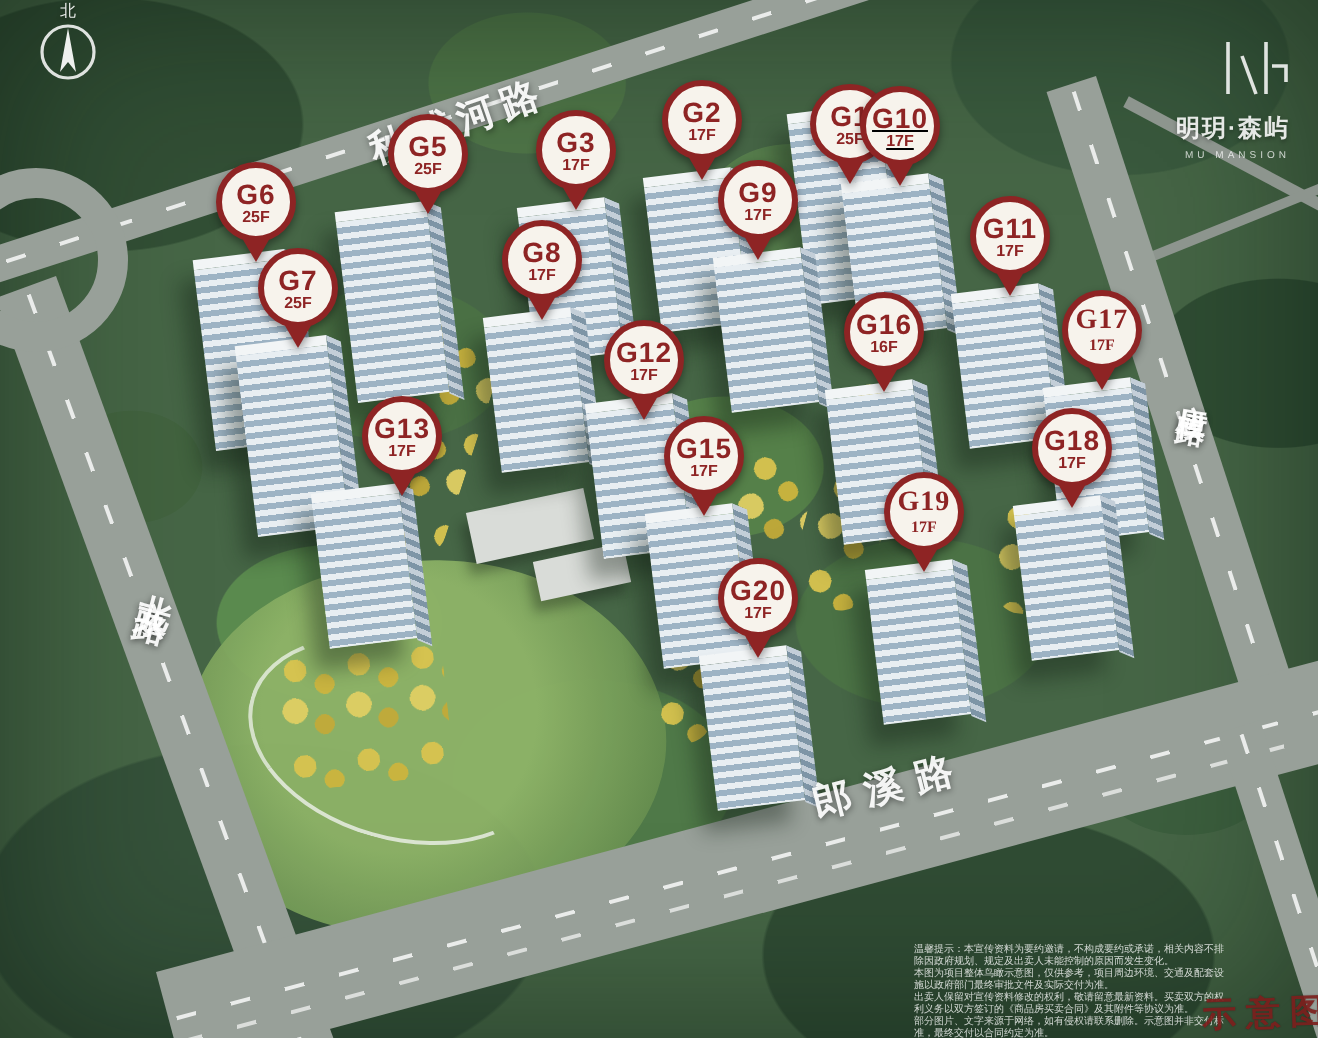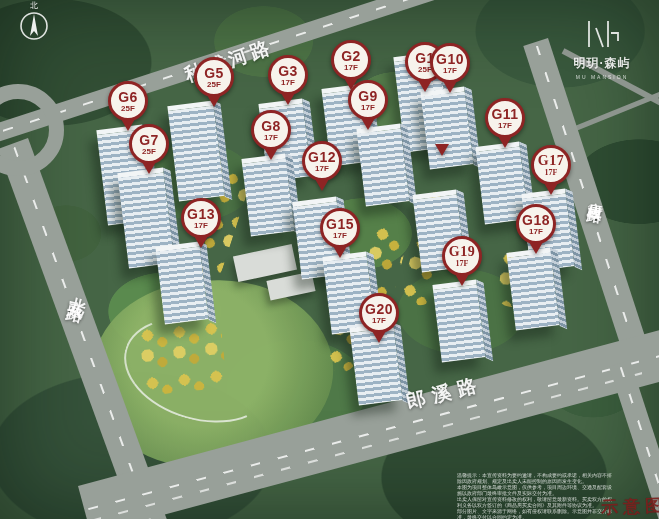--- a/index.html
+++ b/index.html
@@ -81,21 +81,21 @@
     border-left:7px solid transparent;border-right:7px solid transparent;border-top:12px solid #8e2424;}
   
   .road-label{position:absolute;color:rgba(255,255,255,.93);font-weight:bold;z-index:60;
     text-shadow:0 1px 3px rgba(0,0,0,.45);white-space:nowrap;}
   .road-label-top{left:183px;top:48px;font-size:19px;letter-spacing:4px;transform:rotate(-19deg);}
   .road-label-left{left:70px;top:284px;font-size:17px;letter-spacing:4px;writing-mode:vertical-rl;transform:rotate(15deg);}
   .road-label-bottom{left:406px;top:380px;font-size:19px;letter-spacing:7px;transform:rotate(-14deg);}
   .road-label-right{left:588px;top:190px;font-size:15px;letter-spacing:3px;writing-mode:vertical-rl;transform:rotate(10deg);}
   .compass{position:absolute;left:16px;top:2px;width:36px;text-align:center;z-index:200;}
   .compass-n{display:block;color:rgba(255,255,255,.9);font-size:8px;line-height:8px;text-shadow:0 1px 2px rgba(0,0,0,.4);}
-  .logo{position:absolute;right:14px;top:20px;width:86px;text-align:center;z-index:200;color:rgba(255,255,255,.88);}
+  .logo{position:absolute;right:14px;top:20px;width:86px;text-align:right;z-index:200;color:rgba(255,255,255,.88);}
   .logo-name{font-size:12px;font-weight:bold;letter-spacing:1px;margin-top:3px;text-shadow:0 1px 2px rgba(0,0,0,.35);}
   .logo-sub{font-size:5px;letter-spacing:2px;margin-top:2px;opacity:.85;}
   .stamp{position:absolute;right:-8px;bottom:1px;z-index:210;color:#7c1f1d;font-size:17px;font-weight:bold;
     letter-spacing:5px;transform:rotate(-2deg);opacity:.92;text-shadow:0 0 1px rgba(0,0,0,.3);}
   .disclaimer{position:absolute;left:457px;top:472px;width:156px;z-index:205;}
   .disclaimer p{margin:0;color:rgba(255,255,255,.78);font-size:5px;line-height:1.2;}
 </style>
 </head>
 <body>
 
@@ -202,69 +202,73 @@
     </div>
     <div class="tower" style="left: 246px; top: 156px; width: 44px; height: 78px; z-index: 23;"></div>
     <div class="pin" style="left: 251px; top: 110px;">
       <div class="pin-circle">
         <span class="pin-id">G8</span>
         <span class="pin-floor">17F</span>
       </div>
       <div class="pin-tail"></div>
     </div>
     <div class="tower" style="left: 361px; top: 126px; width: 44px; height: 78px; z-index: 20;"></div>
-    <div class="pin" style="left: 348px; top: 80px; text-align: right;">
+    <div class="pin" style="left: 359px; top: 80px; text-align: right;">
       <div class="pin-circle">
         <span class="pin-id">G9</span>
         <span class="pin-floor">17F</span>
       </div>
       <div class="pin-tail"></div>
     </div>
     <div class="tower" style="left: 425px; top: 89px; width: 44px; height: 78px; z-index: 16;"></div>
-    <div class="pin" style="left: 430px; top: 43px;">
+    <div class="pin" style="left: 430px; top: 43px; text-decoration: underline;">
       <div class="pin-circle">
         <span class="pin-id">G10</span>
         <span class="pin-floor">17F</span>
       </div>
       <div class="pin-tail"></div>
     </div>
     <div class="tower" style="left: 480px; top: 144px; width: 44px; height: 78px; z-index: 22;"></div>
     <div class="pin" style="left: 485px; top: 98px;">
       <div class="pin-circle">
         <span class="pin-id">G11</span>
         <span class="pin-floor">17F</span>
       </div>
       <div class="pin-tail"></div>
     </div>
     <div class="tower" style="left: 297px; top: 199px; width: 44px; height: 78px; z-index: 27;"></div>
-    <div class="pin" style="left: 302px; top: 141px;">
+    <div class="pin" style="left: 302px; top: 160px;">
       <div class="pin-circle">
         <span class="pin-id">G12</span>
         <span class="pin-floor">17F</span>
       </div>
       <div class="pin-tail"></div>
     </div>
     <div class="tower" style="left: 160px; top: 244px; width: 44px; height: 78px; z-index: 32;"></div>
     <div class="pin" style="left: 181px; top: 198px;">
       <div class="pin-circle">
         <span class="pin-id">G13</span>
         <span class="pin-floor">17F</span>
       </div>
       <div class="pin-tail"></div>
     </div>
     <div class="tower" style="left: 327px; top: 254px; width: 44px; height: 78px; z-index: 33;"></div>
-    <div class="pin" style="left: 320px; top: 208px;">
+    <div class="pin" style="left: 332px; top: 208px;">
       <div class="pin-circle">
         <span class="pin-id">G15</span>
         <span class="pin-floor">17F</span>
       </div>
       <div class="pin-tail"></div>
     </div>
     <div class="tower" style="left: 417px; top: 192px; width: 44px; height: 78px; z-index: 27;"></div>
     <div class="pin" style="left: 422px; top: 146px;">
+      <div class="pin-circle">
+        <span class="pin-id">G16</span>
+        <span class="pin-floor">16F</span>
+      </div>
       <div class="pin-tail"></div>
     </div>
     <div class="tower" style="left: 526px; top: 191px; width: 44px; height: 78px; z-index: 27;"></div>
     <div class="pin" style="left: 531px; top: 145px; font-family: Liberation Serif, serif;">
       <div class="pin-circle">
         <span class="pin-id">G17</span>
         <span class="pin-floor">17F</span>
       </div>
       <div class="pin-tail"></div>
     </div>
@@ -278,20 +282,20 @@
     </div>
     <div class="tower" style="left: 437px; top: 282px; width: 44px; height: 78px; z-index: 36;"></div>
     <div class="pin" style="left: 442px; top: 236px; font-family: Liberation Serif, serif;">
       <div class="pin-circle">
         <span class="pin-id">G19</span>
         <span class="pin-floor">17F</span>
       </div>
       <div class="pin-tail"></div>
     </div>
     <div class="tower" style="left: 354px; top: 325px; width: 44px; height: 78px; z-index: 40;"></div>
-    <div class="pin" style="left: 359px; top: 293px; text-align: right;">
+    <div class="pin" style="left: 359px; top: 279px; text-align: right;">
       <div class="pin-circle">
         <span class="pin-id">G20</span>
         <span class="pin-floor">17F</span>
       </div>
       <div class="pin-tail"></div>
     </div>
   </div>
 
 </body></html>

